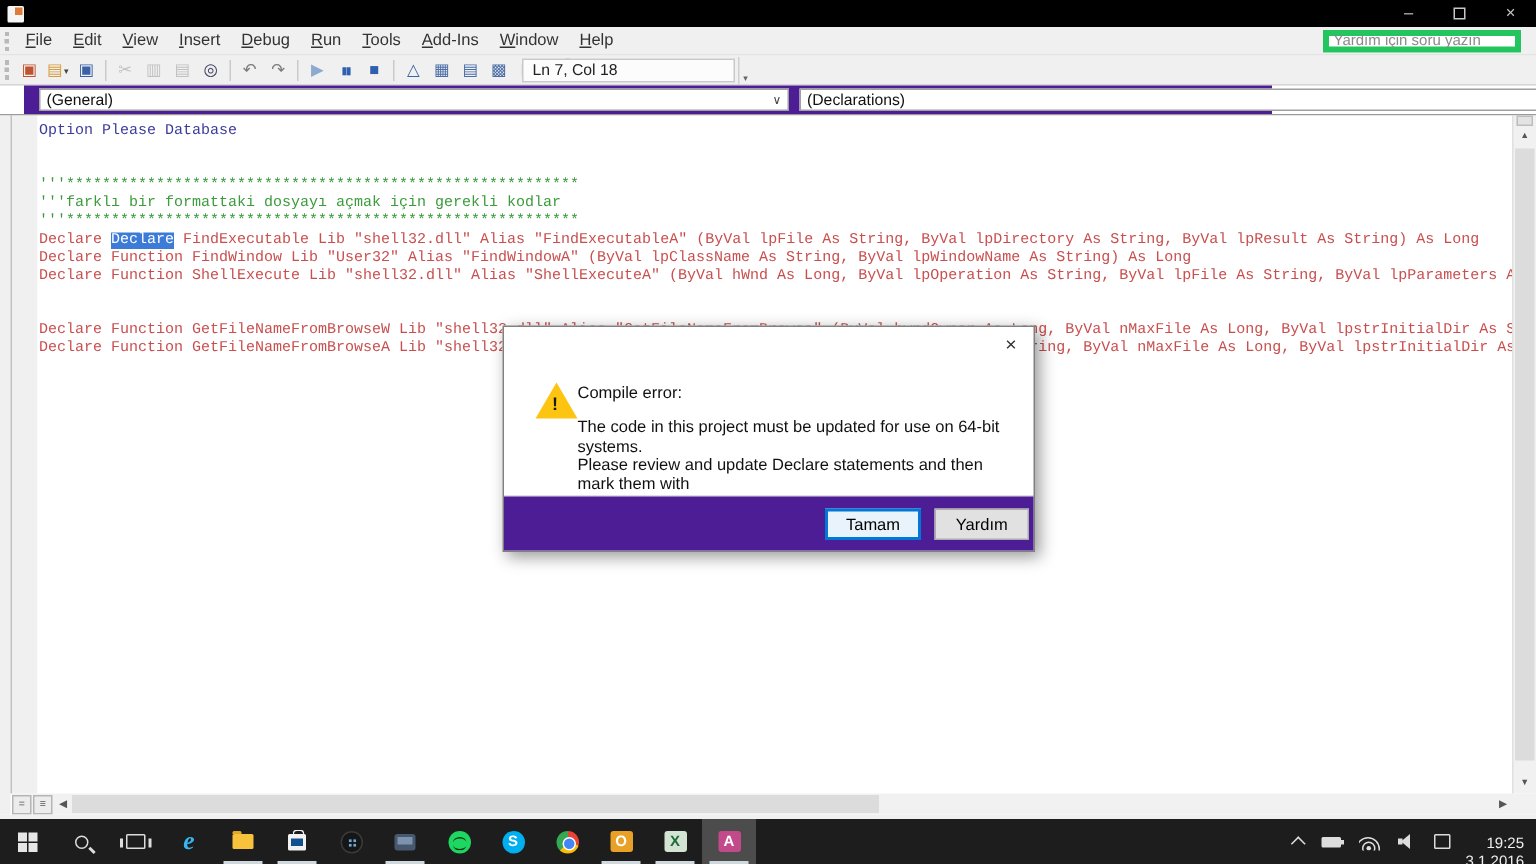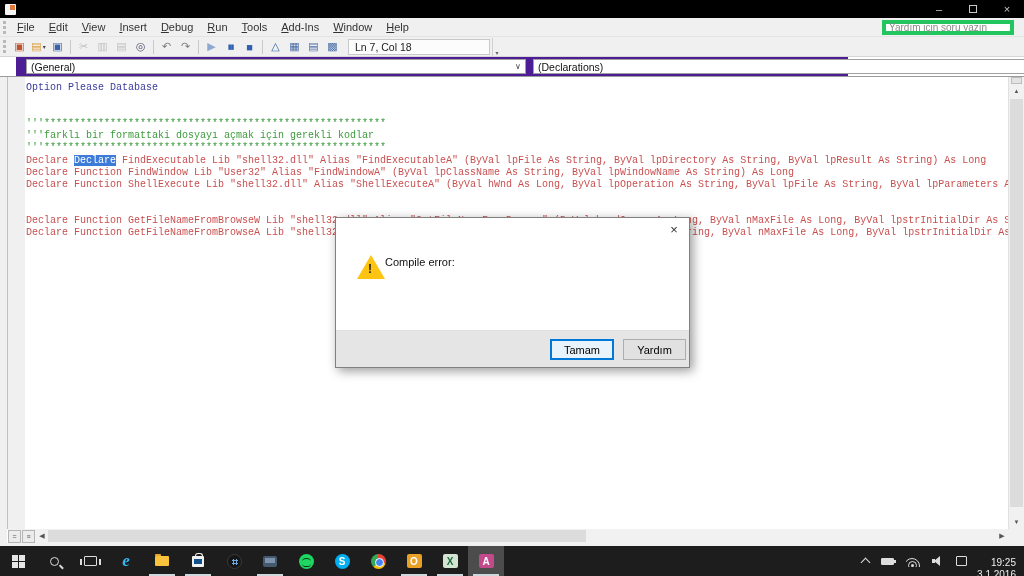--- a/index.html
+++ b/index.html
@@ -87,21 +87,21 @@
           border:1px solid #808080;box-shadow:3px 3px 10px rgba(0,0,0,.4);font-size:11px;color:#111;}
   .dlg-title{position:absolute;left:0;top:0;width:100%;height:26px;display:flex;align-items:center;}
   .dlg-title-text{padding-left:9px;font-size:11px;color:#000;}
   .dlg-close{position:absolute;right:0;top:0;width:30px;height:22px;display:flex;align-items:center;
              justify-content:center;color:#333;font-size:13px;}
   .warn-tri{position:absolute;left:21px;top:37px;width:0;height:0;
             border-left:14px solid transparent;border-right:14px solid transparent;border-bottom:24px solid #fdc512;}
   .warn-tri::after{content:'!';position:absolute;left:-3px;top:7px;font-size:12px;font-weight:bold;color:#1a1a1a;}
   .dlg-heading{position:absolute;left:49px;top:38px;}
   .dlg-body{position:absolute;left:49px;top:61px;width:295px;line-height:12.6px;}
-  .dlg-footer{position:absolute;left:0;bottom:0;width:100%;height:37px;background:#e5e5e5;border-top:1px solid #dfdfdf;}
+  .dlg-footer{position:absolute;left:0;bottom:0;width:100%;height:37px;background:#4c1d95;border-top:1px solid #dfdfdf;}
   .dlg-btn{position:absolute;top:8px;height:21px;font-size:11px;display:flex;align-items:center;justify-content:center;
            font-family:"Liberation Sans",sans-serif;}
   .btn-ok{left:214px;width:64px;background:#e9f3fb;border:2px solid #0078d7;color:#000;}
   .btn-help{left:287px;width:63px;background:#e1e1e1;border:1px solid #adadad;color:#000;}
 
   
   .taskbar{position:absolute;left:0;top:546px;width:1024px;height:30px;background:#1d1d1d;display:flex;}
   .tb-btn{width:36px;height:30px;display:flex;align-items:center;justify-content:center;position:relative;}
   .tb-btn.active{background:#4c4c4c;}
   .tb-btn .open-ind{position:absolute;bottom:0;left:5px;width:26px;height:2px;background:#cfd8dc;}
@@ -302,20 +302,25 @@
     <span class="h-thumb"></span>
     <span class="h-arrow h-right">▶</span>
   </div>
   <div class="sb-corner"></div>
   <div class="bottom-strip"></div>
 
   <div class="dialog">
     <span class="dlg-close">×</span>
     <span class="warn-tri"></span>
     <span class="dlg-heading">Compile error:</span>
+    <div class="dlg-body">
+      <div>The code in this project must be updated for use on 64-bit systems.</div>
+      <div>Please review and update Declare statements and then mark them with</div>
+      <div>the PtrSafe attribute.</div>
+    </div>
     <div class="dlg-footer">
       <span class="dlg-btn btn-ok">Tamam</span>
       <span class="dlg-btn btn-help">Yardım</span>
     </div>
   </div>
 
   <div class="taskbar">
     <span id="taskbar-items" style="display:flex;">
         <span class="tb-btn">
           <span class="start-logo">

